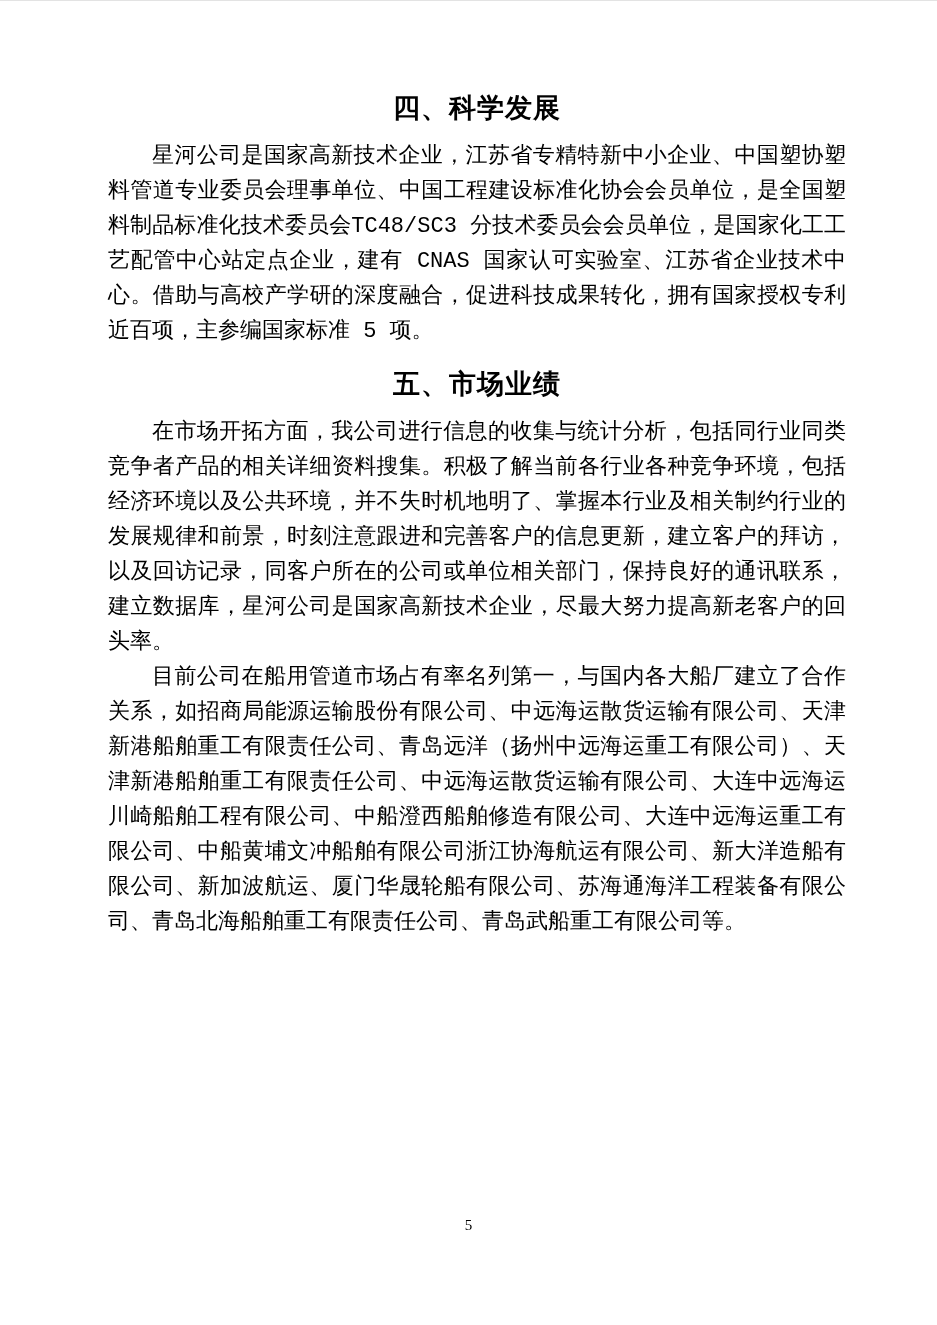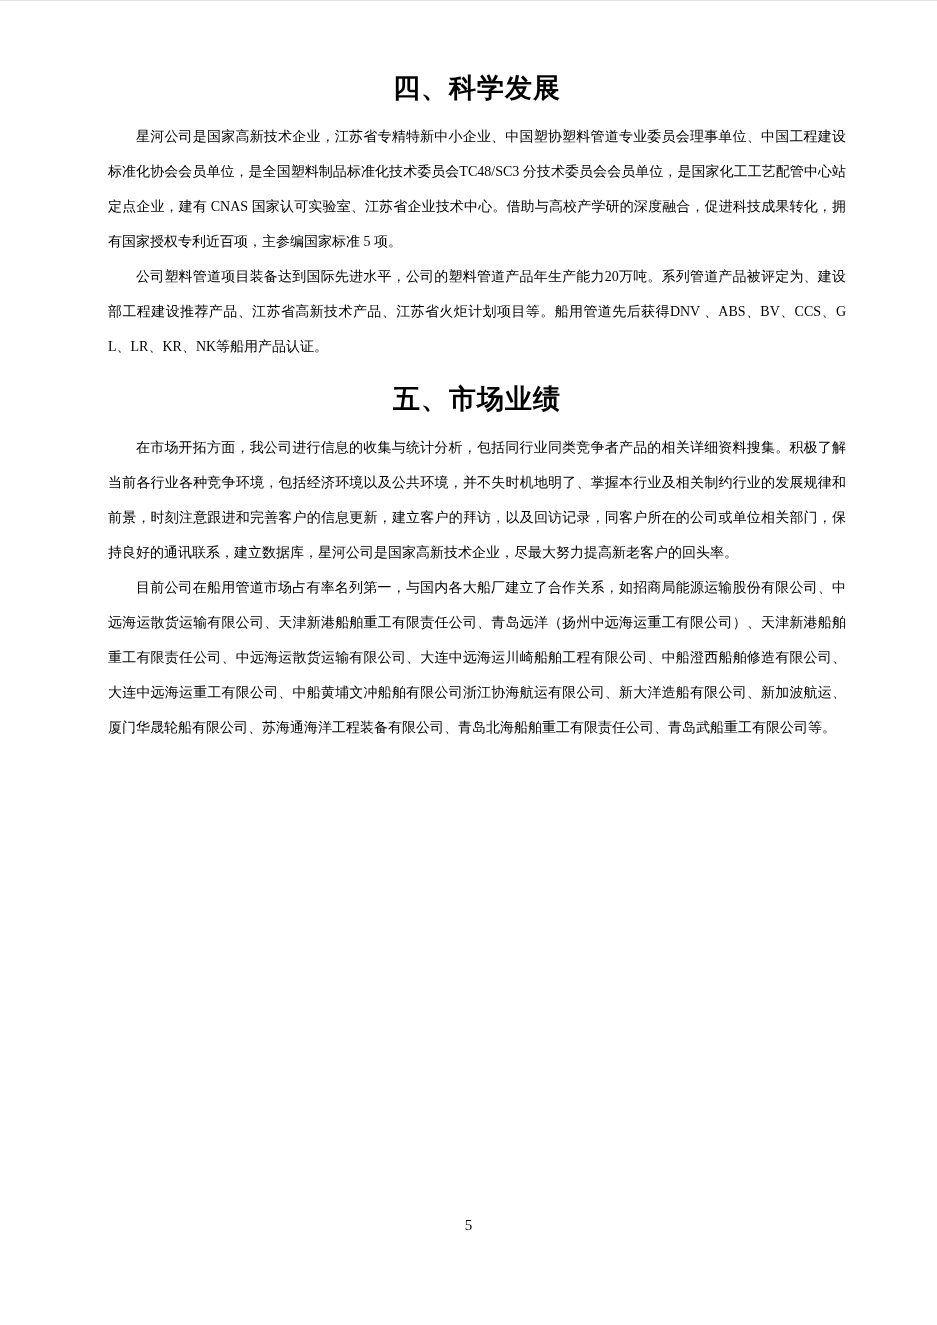--- a/index.html
+++ b/index.html
@@ -28,35 +28,36 @@
     margin: 0;
     text-align: center;
     font-family: "Liberation Sans", "DejaVu Sans", sans-serif;
     font-weight: 700;
     font-size: 27px;
     line-height: 34px;
     letter-spacing: 1px;
     color: #000000;
   }
   h2.title-1 {
-    margin-top: 70px;
+    margin-top: 90px;
     margin-bottom: 14px;
   }
   h2.title-2 {
     margin-top: 18px;
     margin-bottom: 14px;
   }
   p.body-paragraph {
     margin: 0;
-    font-size: 14px;
+    font-size: 22px;
     line-height: 35px;
     text-align: justify;
     text-indent: 2em;
     word-break: break-all;
     color: #000000;
+    font-family: Liberation Mono, monospace;
   }
   .page-footer {
     position: absolute;
     top: 1214px;
     left: 0;
     width: 100%;
     text-align: center;
     font-size: 15px;
     line-height: 20px;
     color: #000000;
@@ -64,21 +65,20 @@
 </style>
 </head>
 <body>
 
 <div class="page">
   <div class="content">
 
     <section>
       <h2 class="section-title title-1">四、科学发展</h2>
       <p class="body-paragraph">星河公司是国家高新技术企业，江苏省专精特新中小企业、中国塑协塑料管道专业委员会理事单位、中国工程建设标准化协会会员单位，是全国塑料制品标准化技术委员会TC48/SC3 分技术委员会会员单位，是国家化工工艺配管中心站定点企业，建有 CNAS 国家认可实验室、江苏省企业技术中心。借助与高校产学研的深度融合，促进科技成果转化，拥有国家授权专利近百项，主参编国家标准 5 项。</p>
-      <p class="body-paragraph">公司塑料管道项目装备达到国际先进水平，公司的塑料管道产品年生产能力20万吨。系列管道产品被评定为、建设部工程建设推荐产品、江苏省高新技术产品、江苏省火炬计划项目等。船用管道先后获得DNV 、ABS、BV、CCS、GL、LR、KR、NK等船用产品认证。</p>
     </section>
 
     <section>
       <h2 class="section-title title-2">五、市场业绩</h2>
       <p class="body-paragraph">在市场开拓方面，我公司进行信息的收集与统计分析，包括同行业同类竞争者产品的相关详细资料搜集。积极了解当前各行业各种竞争环境，包括经济环境以及公共环境，并不失时机地明了、掌握本行业及相关制约行业的发展规律和前景，时刻注意跟进和完善客户的信息更新，建立客户的拜访，以及回访记录，同客户所在的公司或单位相关部门，保持良好的通讯联系，建立数据库，星河公司是国家高新技术企业，尽最大努力提高新老客户的回头率。</p>
       <p class="body-paragraph">目前公司在船用管道市场占有率名列第一，与国内各大船厂建立了合作关系，如招商局能源运输股份有限公司、中远海运散货运输有限公司、天津新港船舶重工有限责任公司、青岛远洋（扬州中远海运重工有限公司）、天津新港船舶重工有限责任公司、中远海运散货运输有限公司、大连中远海运川崎船舶工程有限公司、中船澄西船舶修造有限公司、大连中远海运重工有限公司、中船黄埔文冲船舶有限公司浙江协海航运有限公司、新大洋造船有限公司、新加波航运、厦门华晟轮船有限公司、苏海通海洋工程装备有限公司、青岛北海船舶重工有限责任公司、青岛武船重工有限公司等。</p>
     </section>
 
   </div>
 

